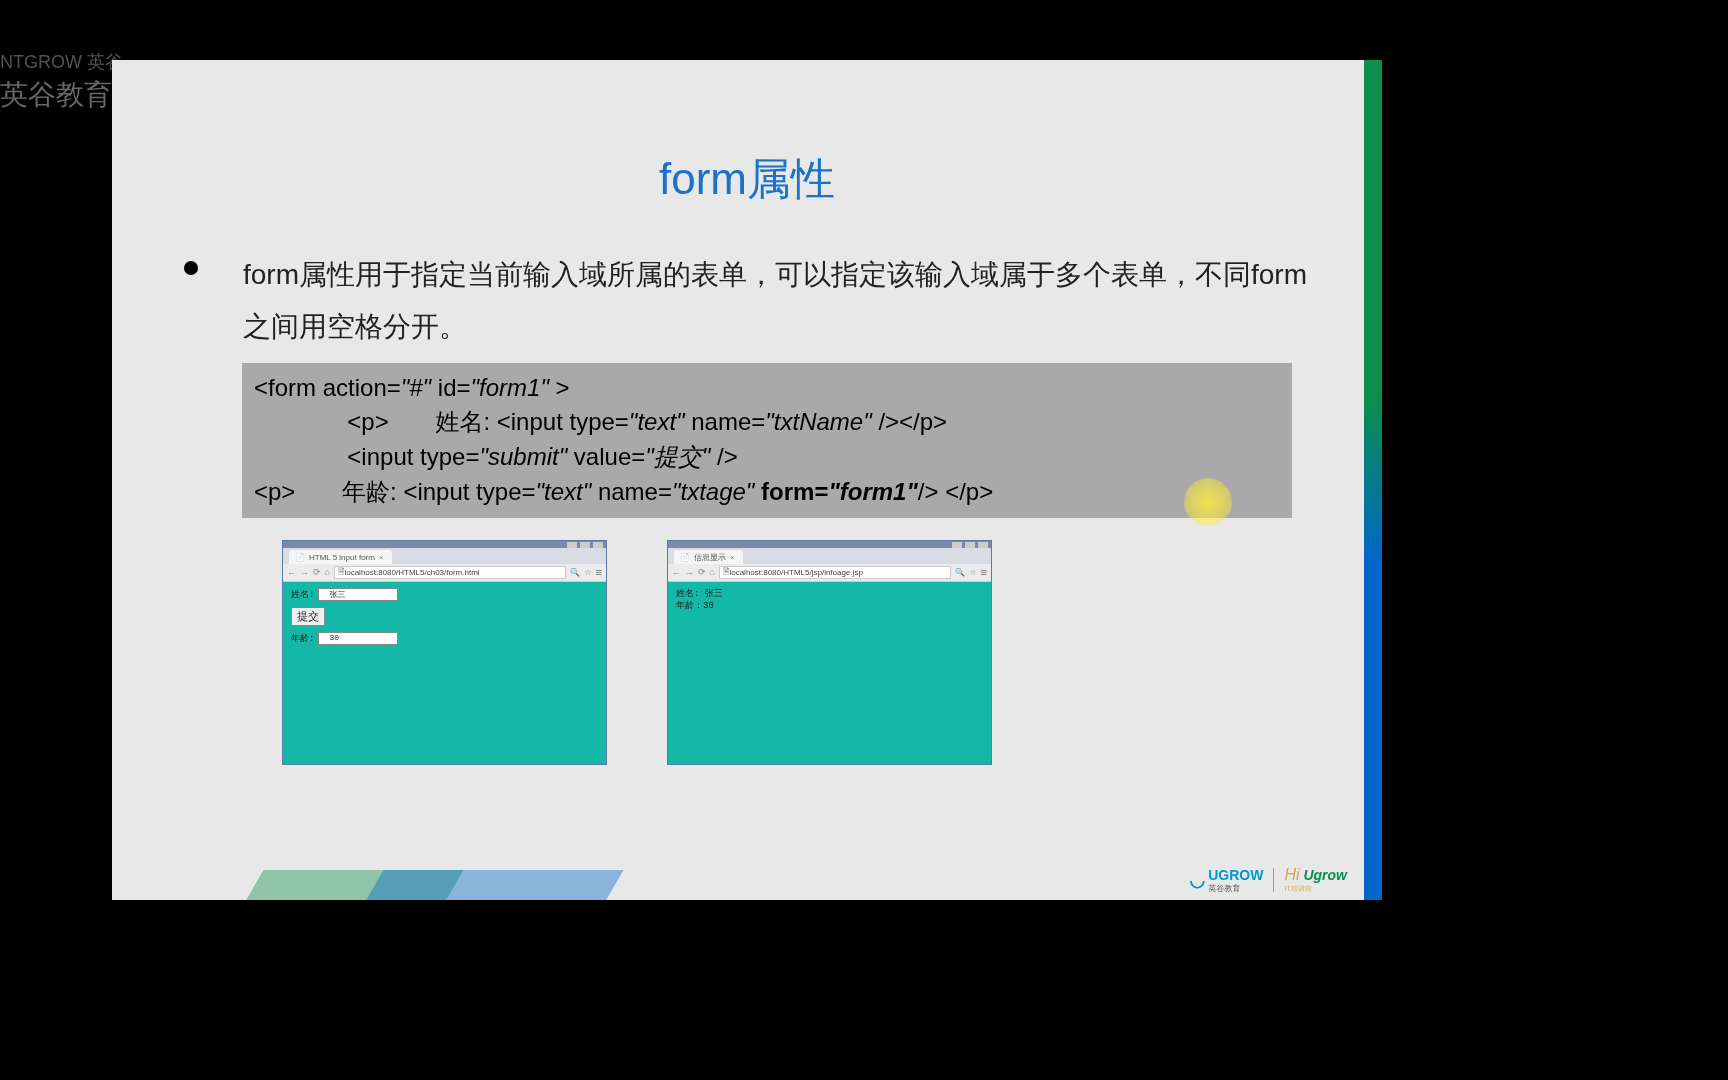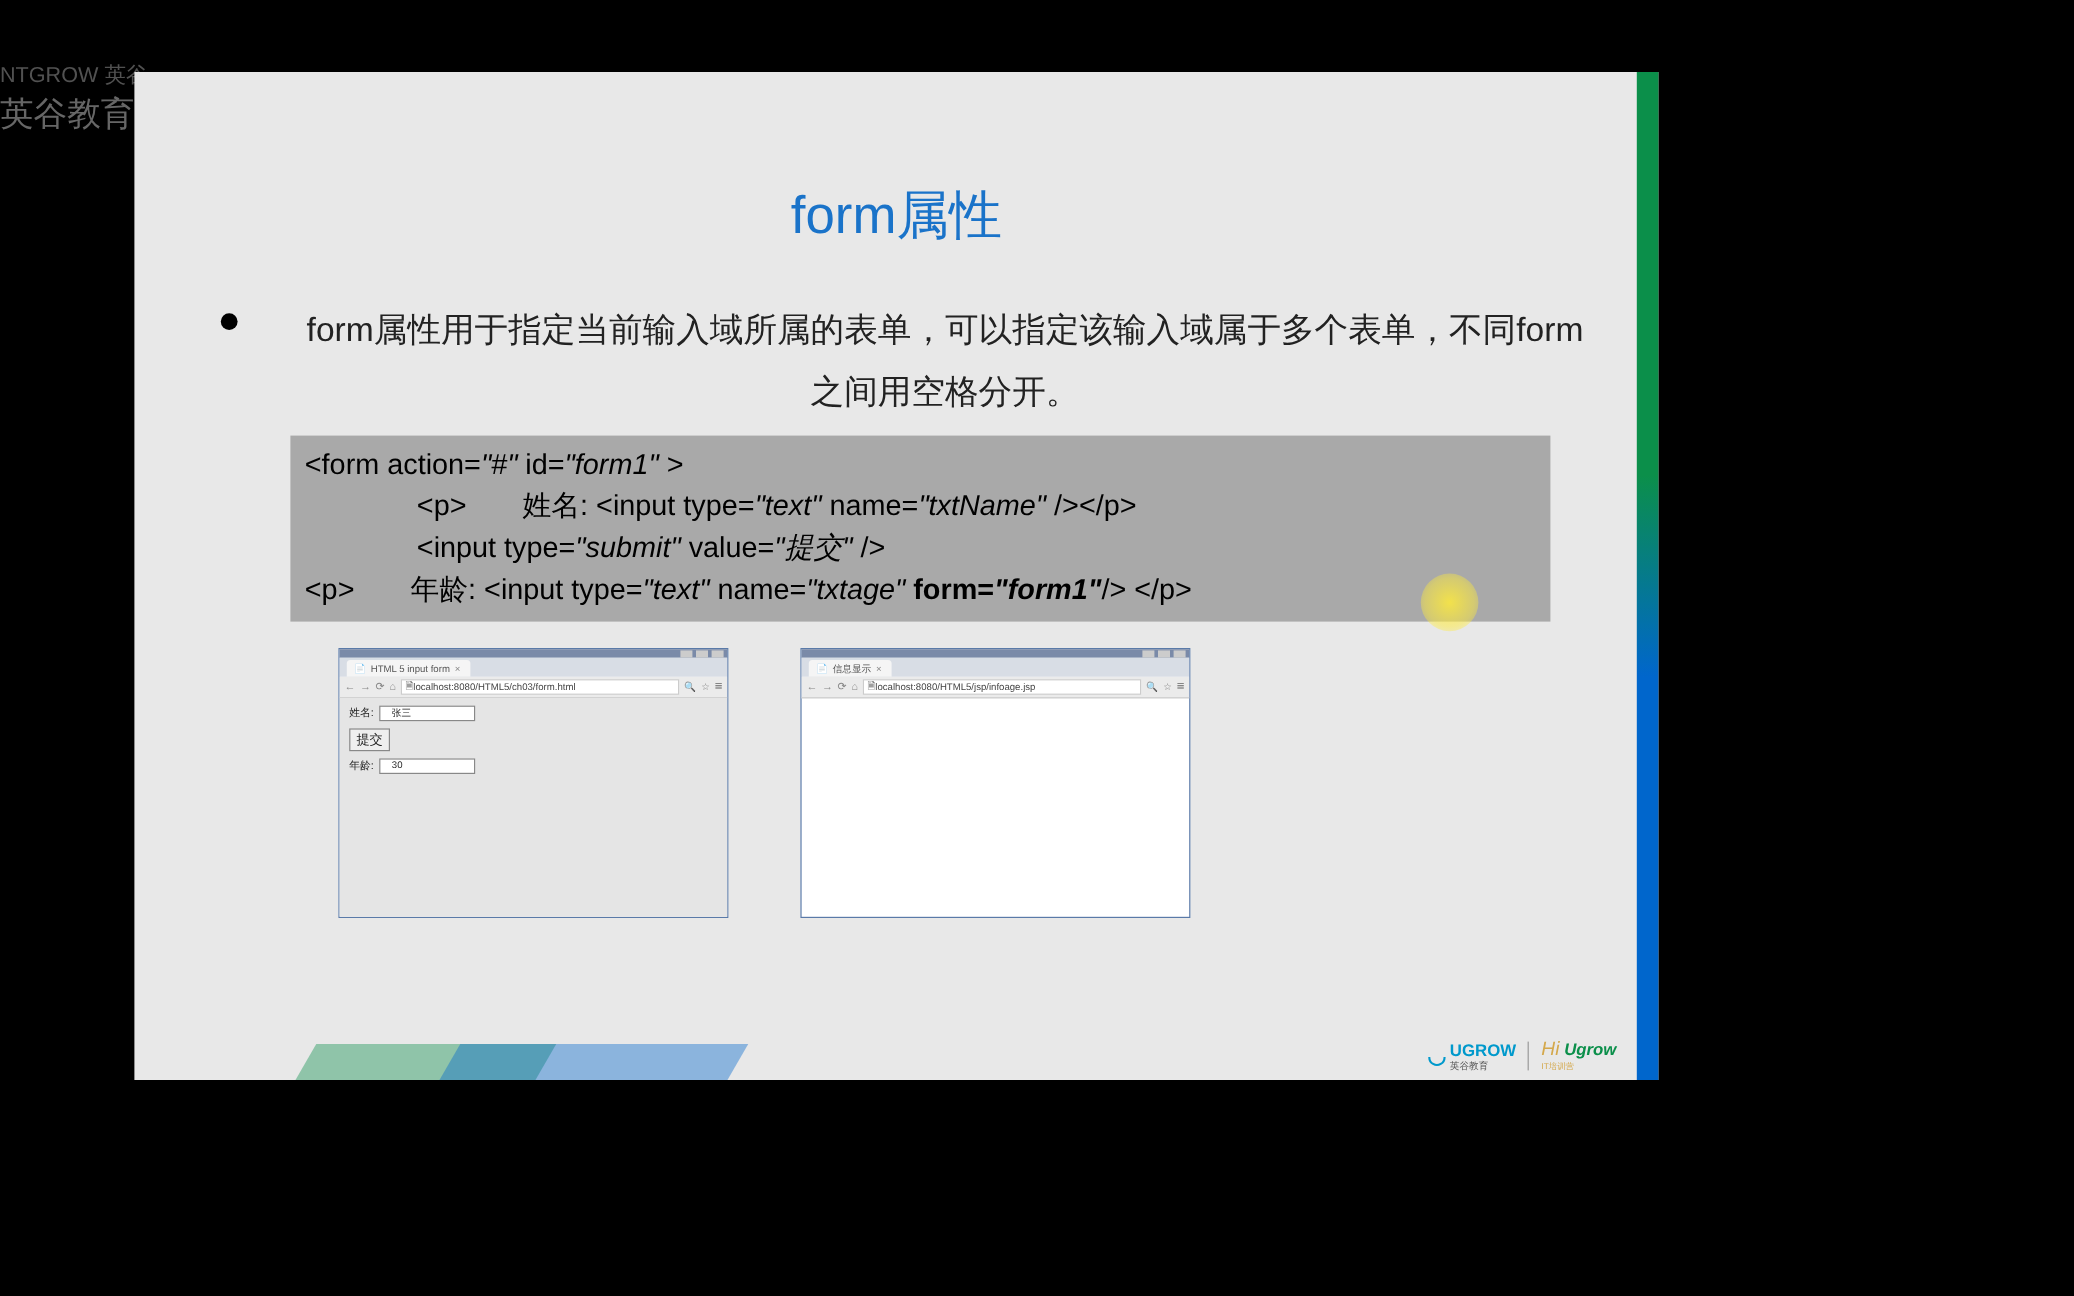--- a/index.html
+++ b/index.html
@@ -64,21 +64,20 @@
       border-radius: 50%;
       margin-top: 12px;
       margin-right: 45px;
       margin-left: 22px;
       flex-shrink: 0;
     }
     .bullet-text {
       font-size: 28px;
       color: #222;
       line-height: 1.85;
-      text-align: center;
     }
     .code-block {
       background: #a9a9a9;
       margin-left: 80px;
       margin-right: 40px;
       margin-top: 8px;
       padding: 8px 12px;
       font-size: 24px;
       color: #000;
       line-height: 1.45;
@@ -171,22 +170,23 @@
       padding: 0 3px;
       font-size: 8px;
       color: #444;
       display: flex;
       align-items: center;
     }
     .url-icons { font-size: 8px; color: #888; }
     .browser-content {
       flex: 1;
       padding: 6px 8px;
-      background: #e5e5e5;
+      background: #14b8a6;
       color: #222;
+      font-family: Liberation Mono, monospace;
     }
     .form-row { margin-bottom: 6px; display: flex; align-items: center; gap: 4px; }
     .form-label { font-size: 9px; }
     .form-input {
       border: 1px solid #888;
       height: 13px;
       width: 80px;
       font-size: 8px;
       padding: 0 10px;
       background: #fff;
@@ -319,20 +319,24 @@
           <span class="nav-icon">⟳</span>
           <span class="nav-icon">⌂</span>
           <div class="url-input">
             <span>🗎</span>
             <span>localhost:8080/HTML5/jsp/infoage.jsp</span>
           </div>
           <span class="url-icons">🔍</span>
           <span class="url-icons">☆</span>
           <span class="menu-icon">≡</span>
         </div>
+        <div class="browser-content">
+          <div class="result-line">姓名: 张三</div>
+          <div class="result-line">年龄：30</div>
+        </div>
       </div>
     </div>
   </div>
 
   <div class="footer-logos">
     <div class="logo-ugrow">
       <span style="color:#0099cc;font-size:18px;">◡</span>
       <div>
         <div>UGROW</div>
         <div class="logo-ugrow-sub">英谷教育</div>

